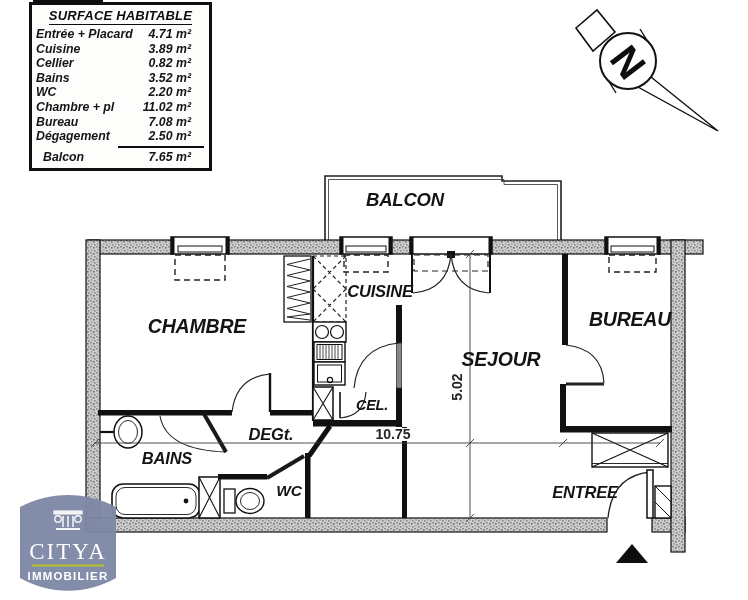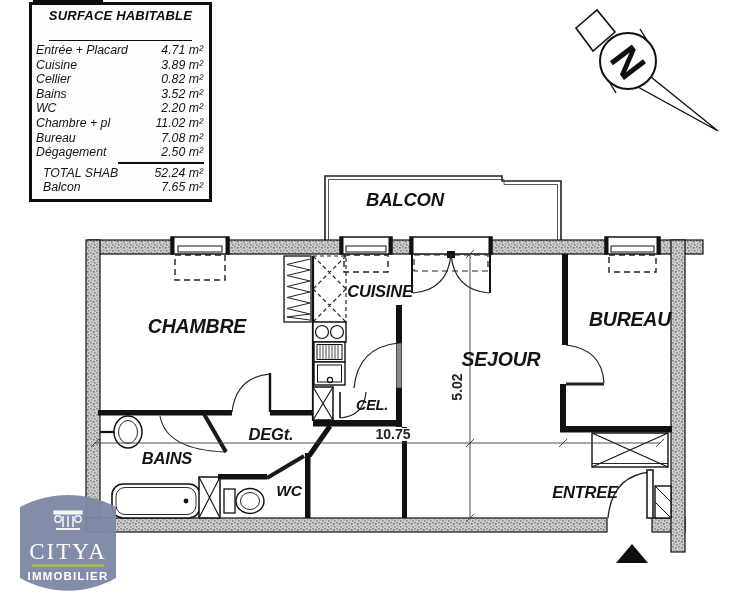--- a/index.html
+++ b/index.html
@@ -3,23 +3,23 @@
 <meta charset="utf-8">
 <style>
   html,body{margin:0;padding:0;background:#e8e8e8;}
   .stage{position:relative;width:748px;height:600px;background:#ffffff;overflow:hidden;
          font-family:"Liberation Sans",sans-serif;}
   
   .surface-table{position:absolute;left:29px;top:2px;width:183px;border:3px solid #0e0e0e;
                  background:#fdfdfc;box-sizing:border-box;padding:2px 0 4px 0;}
   .tbl-title{text-align:center;font-size:13px;font-weight:bold;font-style:italic;
              letter-spacing:.2px;color:#0c0c0c;margin:1px 0 2px 0;}
-  .tbl-title span{display:inline-block;border-bottom:1.6px solid #0c0c0c;padding-bottom:17px;}
-  .tbl-row{display:flex;justify-content:space-between;font-size:12.3px;font-weight:normal;
-           font-style:italic;color:#141414;line-height:14.6px;padding:0 6px 0 4px;}
+  .tbl-title span{display:inline-block;border-bottom:1.6px solid #0c0c0c;padding-bottom:1px;}
+  .tbl-row{display:flex;justify-content:space-between;font-size:12.3px;font-weight:bold;
+           font-style:italic;color:#141414;line-height:14.6px;padding:0 18px 0 4px;}
   .tbl-row .v{text-align:right;}
   .tbl-sep{width:86px;margin:2px 5px 2px auto;border-top:2.4px solid #0e0e0e;}
   .tbl-row.total .l{padding-left:7px;}
   
   .scan-bar{position:absolute;left:33px;top:0;width:70px;height:6px;background:#0d0d0d;}
   svg{position:absolute;left:0;top:0;}
   svg text{font-family:"Liberation Sans",sans-serif;}
   .room-lbl{font-weight:bold;font-style:italic;fill:#141414;letter-spacing:-0.2px;}
   .dim-lbl{font-weight:bold;fill:#242424;}
   .logo-name{font-family:"Liberation Serif",serif;fill:#ffffff;letter-spacing:2px;}
@@ -63,24 +63,20 @@
     <div class="tbl-row">
         <span class="l">Bureau</span>
         <span class="v">7.08 m²</span>
       </div>
     <div class="tbl-row">
         <span class="l">Dégagement</span>
         <span class="v">2.50 m²</span>
       </div>
     <div class="tbl-sep"></div>
     <div class="tbl-row total">
-        <span class="l">TOTAL SHAB</span>
-        <span class="v">52.24 m²</span>
-      </div>
-    <div class="tbl-row total">
         <span class="l">Balcon</span>
         <span class="v">7.65 m²</span>
       </div>
   </div>
 
   <svg width="748" height="600" viewBox="0 0 748 600">
     <defs>
       <pattern id="wp" width="6" height="6" patternUnits="userSpaceOnUse">
         <rect width="6" height="6" fill="#cdcdcd"></rect>
         <rect x="0" y="0" width="2" height="1.5" fill="#8e8e8e"></rect>

